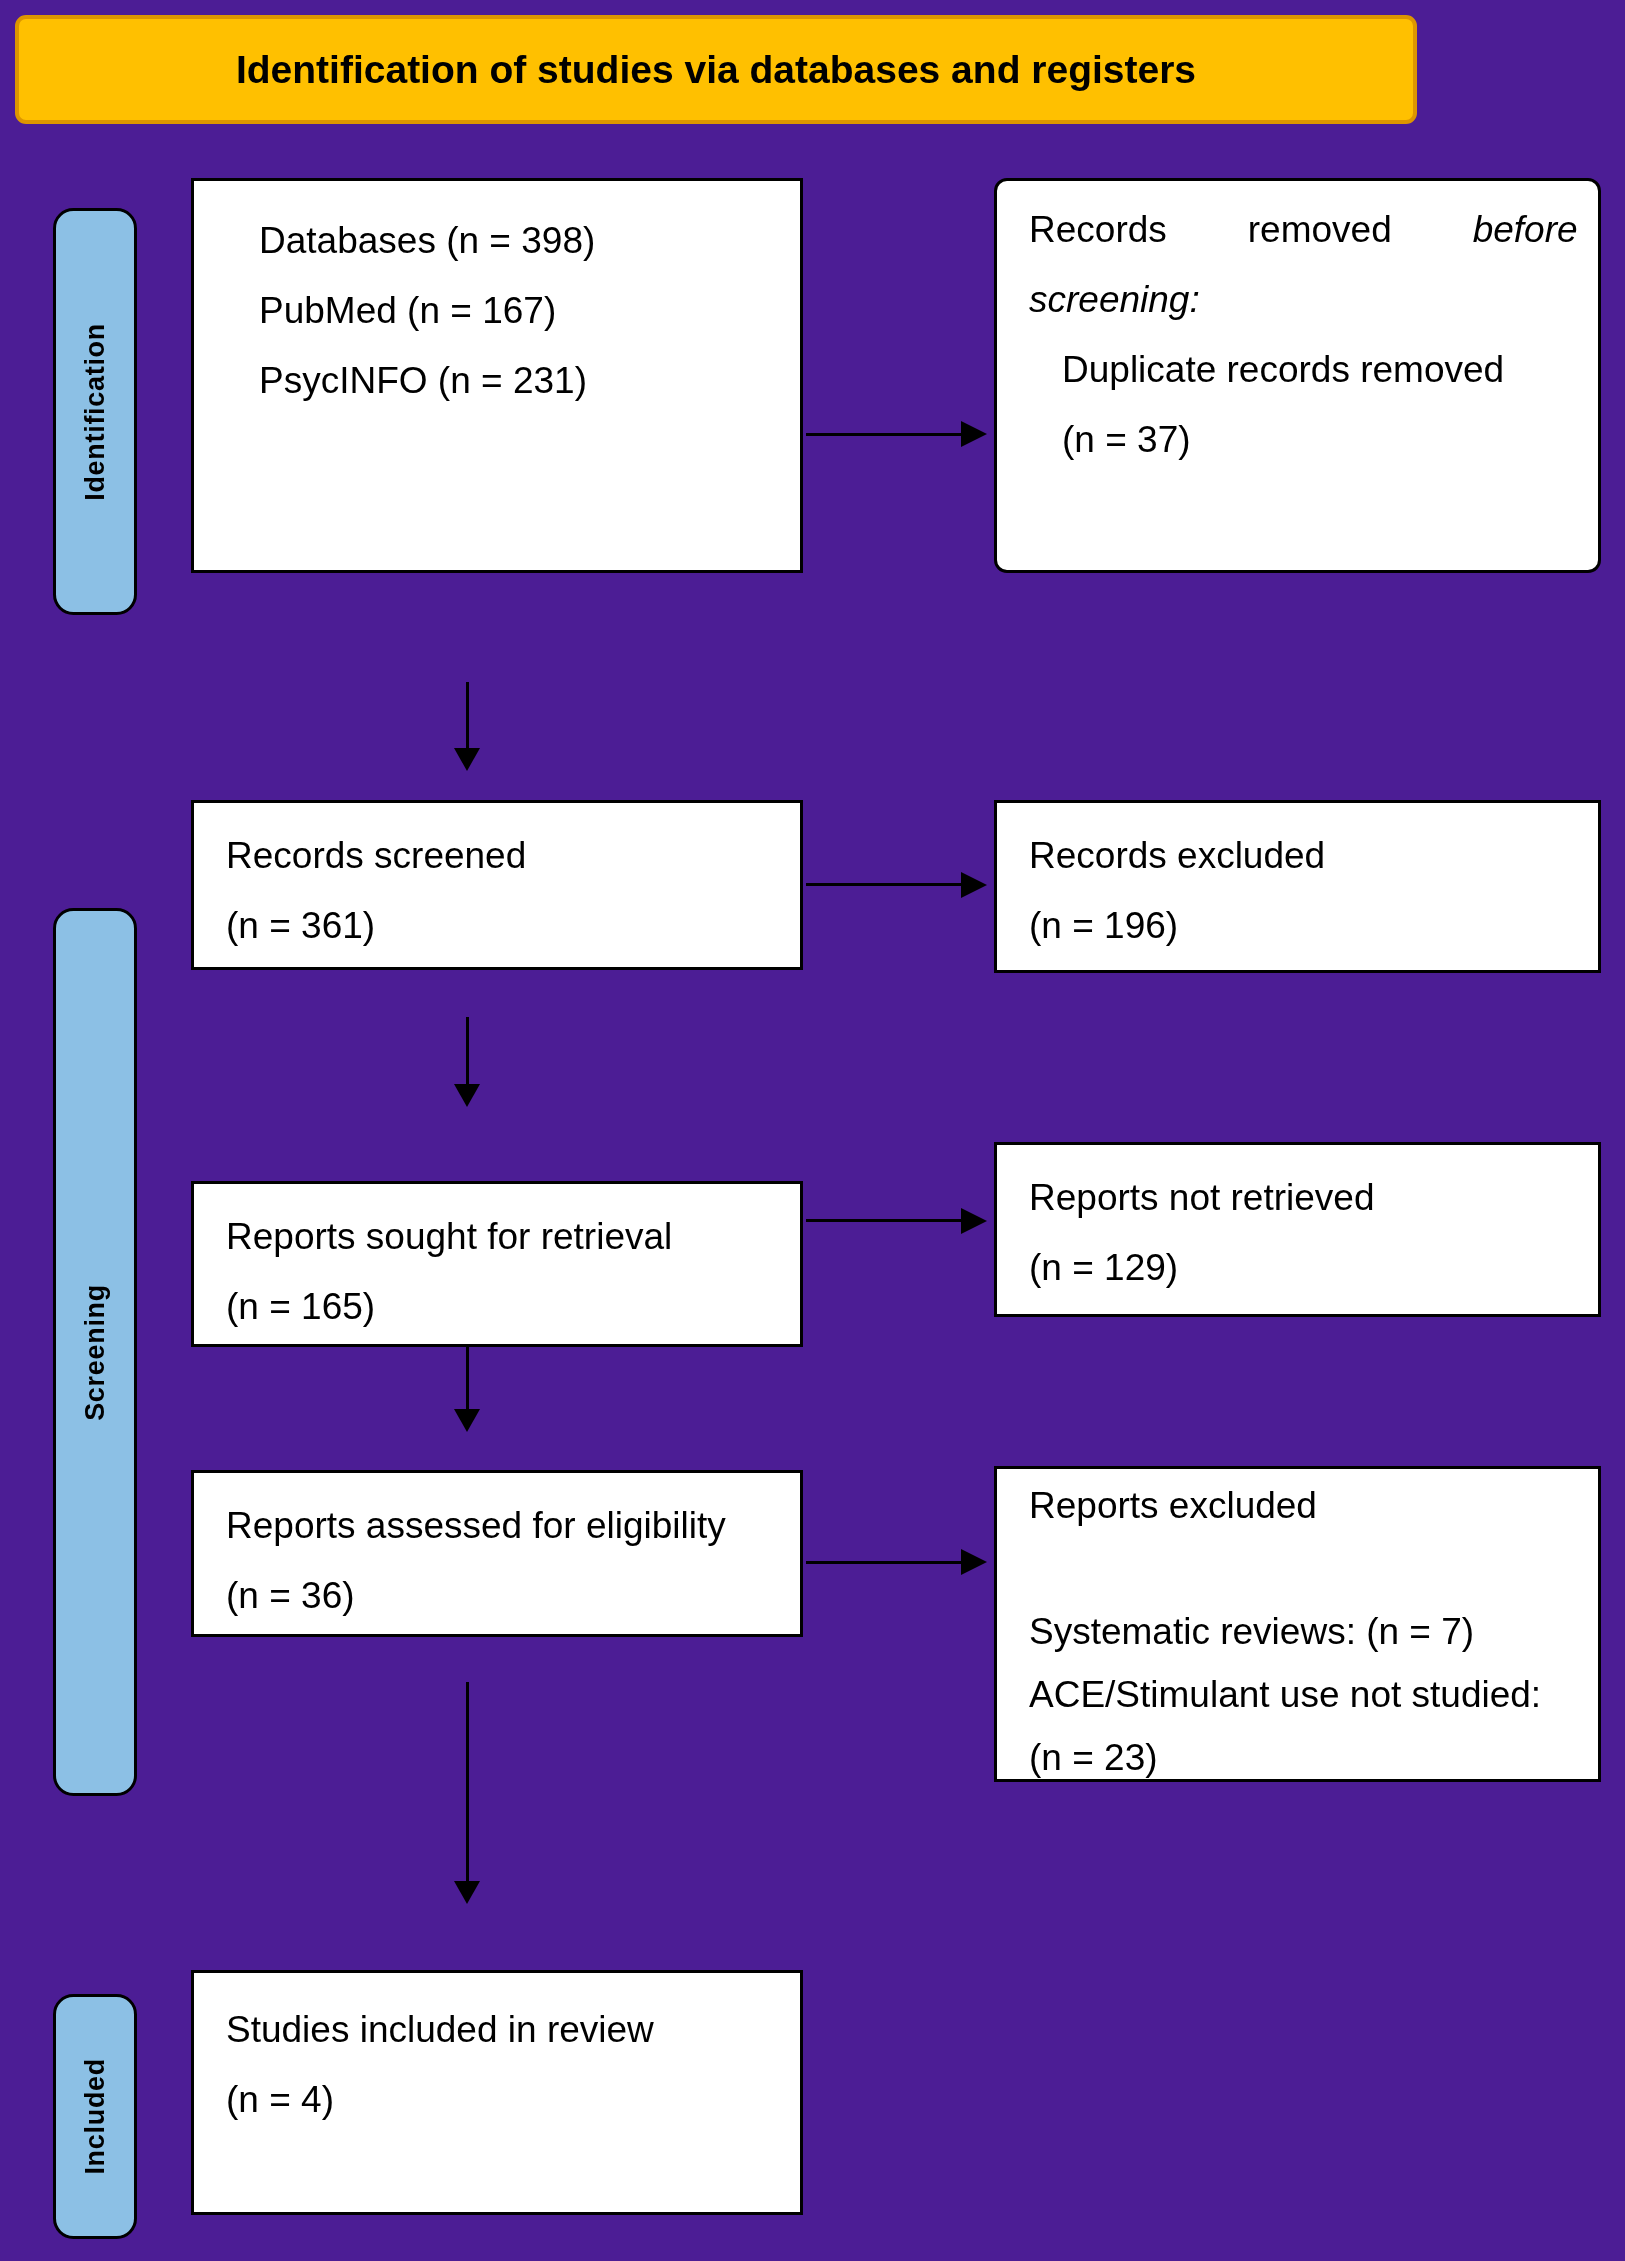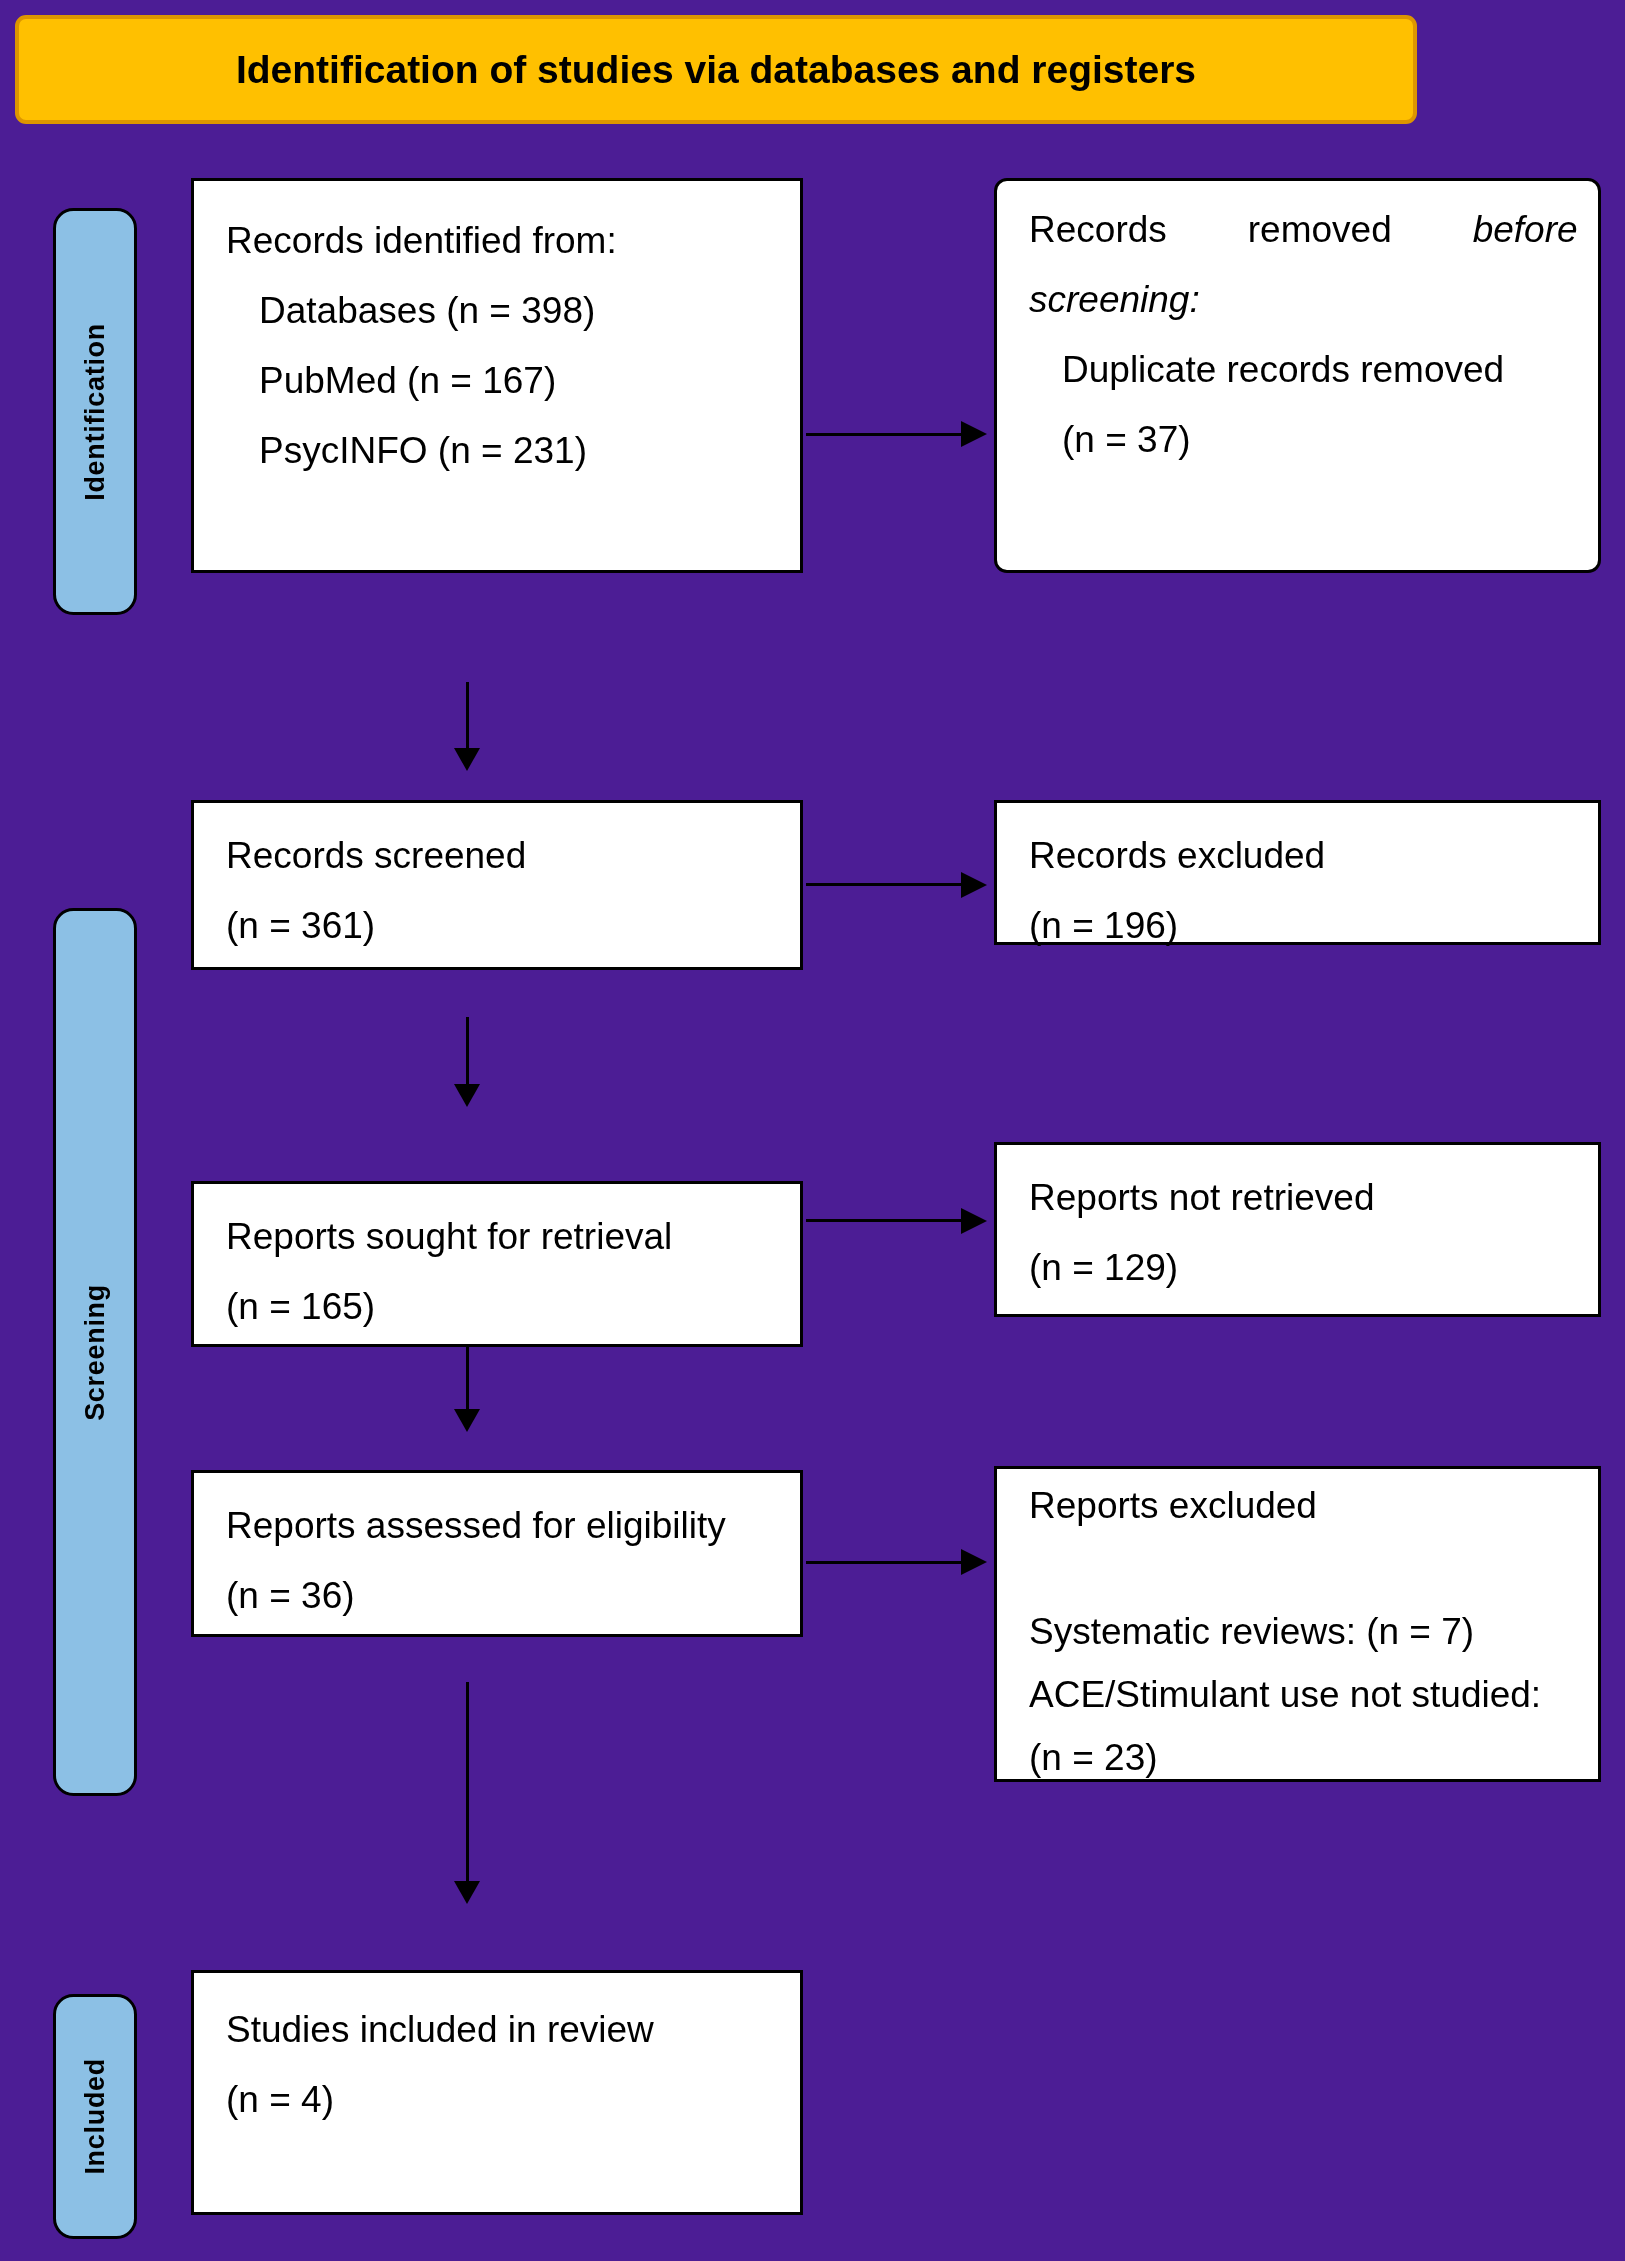--- a/index.html
+++ b/index.html
@@ -24,21 +24,21 @@
   .vbar-included{top:1994px;height:245px;}
 
   
   .box{position:absolute;background:#fff;border:3.4px solid #000;
        font-size:37px;line-height:70px;padding:17.7px 20.4px 0 32px;}
   .col-left{left:191px;width:612px;}
   .col-right{left:994px;width:607px;}
   .box-identified{top:178px;height:395px;padding-top:24.5px;}
   .box-removed{top:178px;height:395px;padding-top:13.6px;border-radius:13px;}
   .box-screened{top:800px;height:170px;}
-  .box-records-excluded{top:800px;height:145px;}
+  .box-records-excluded{top:800px;height:173px;}
   .box-sought{top:1181px;height:166px;}
   .box-not-retrieved{top:1142px;height:175px;}
   .box-assessed{top:1470px;height:167px;}
   .box-reports-excluded{top:1466px;height:316px;line-height:63px;padding-top:5.4px;}
   .box-included{top:1970px;height:245px;padding-top:22px;}
   .indent{margin-left:33px;}
   .justify-row{display:flex;justify-content:space-between;}
   .italic{font-style:italic;}
   .blank-line{height:63px;}
 
@@ -65,21 +65,20 @@
     <span>Identification</span>
   </div>
   <div class="vbar vbar-screening">
     <span>Screening</span>
   </div>
   <div class="vbar vbar-included">
     <span>Included</span>
   </div>
 
   <div class="box col-left box-identified">
-    <div>Records identified from:</div>
     <div class="indent">Databases (n = 398)</div>
     <div class="indent">PubMed (n = 167)</div>
     <div class="indent">PsycINFO (n = 231)</div>
   </div>
 
   <div class="box col-right box-removed">
     <div class="justify-row">
       <span>Records</span>
       <span>removed</span>
       <span class="italic">before</span>

